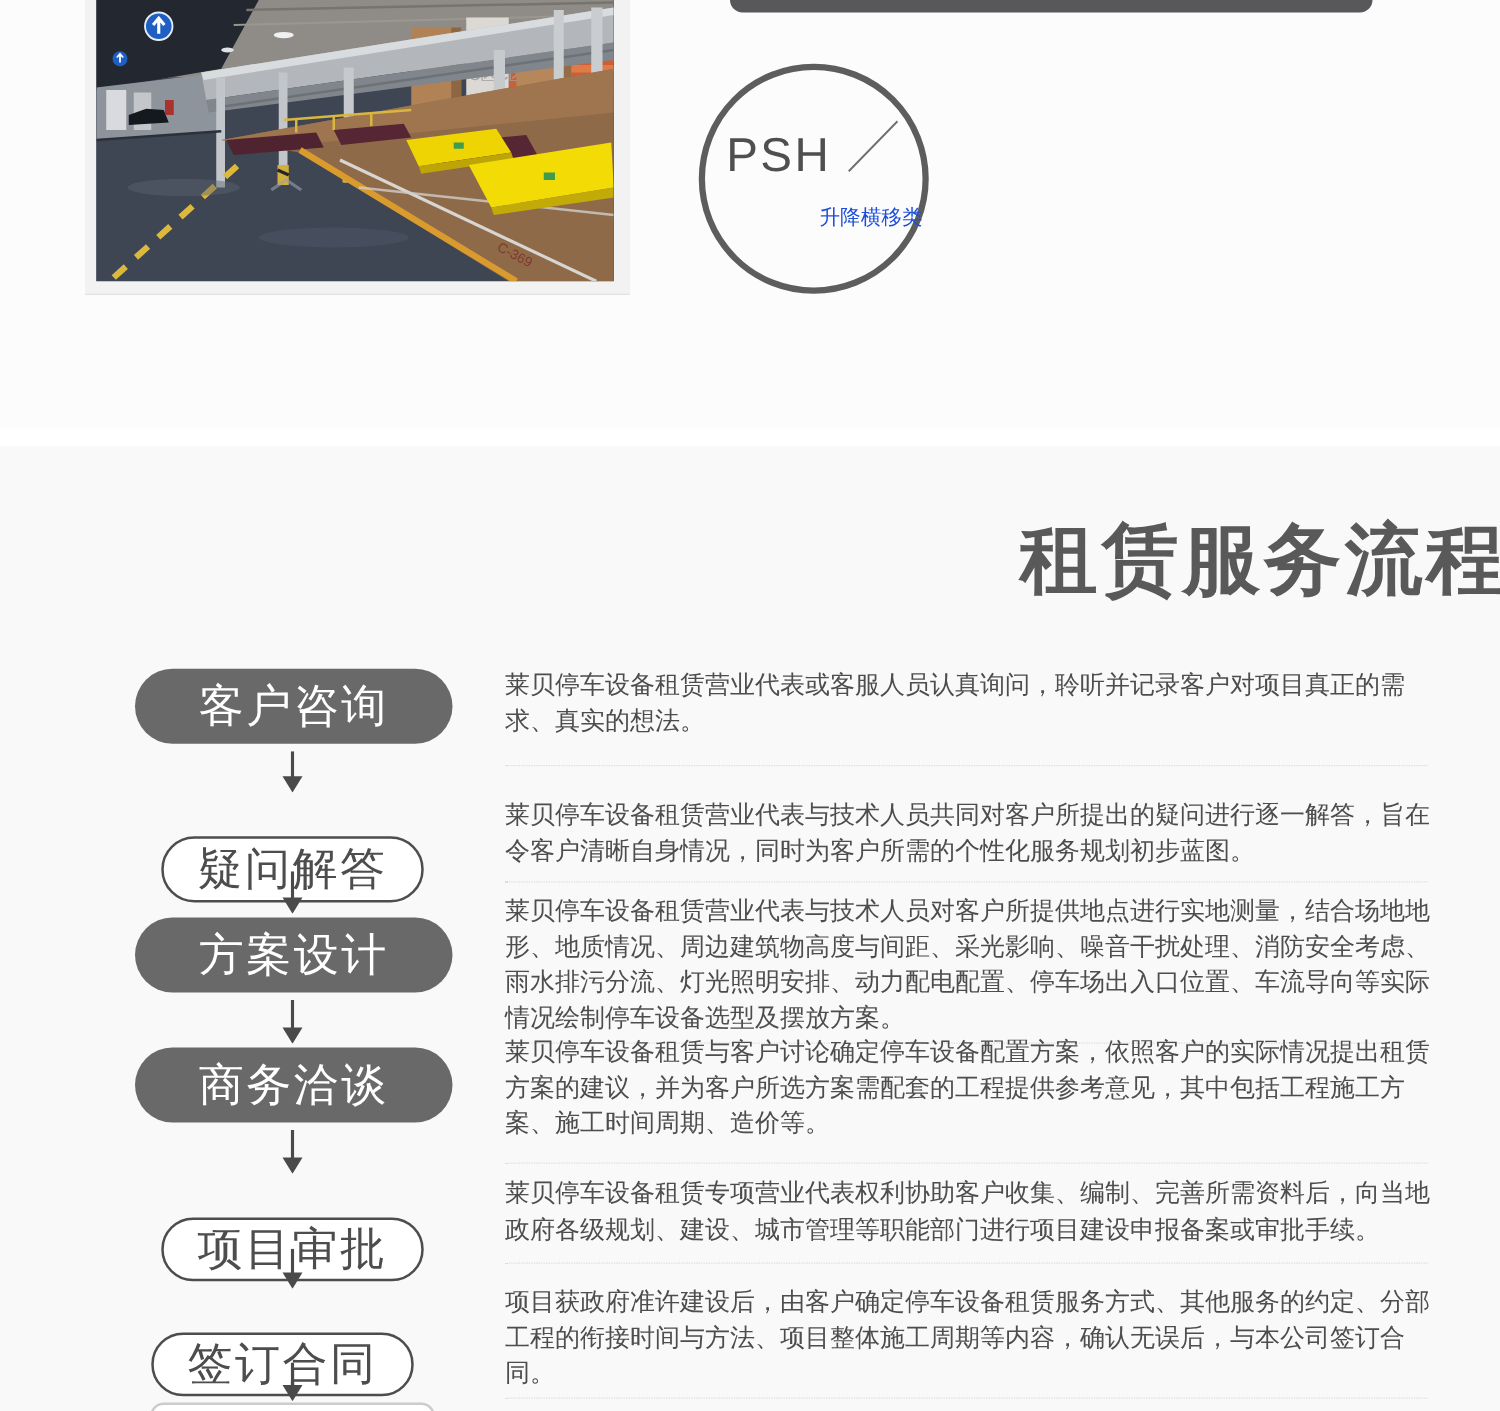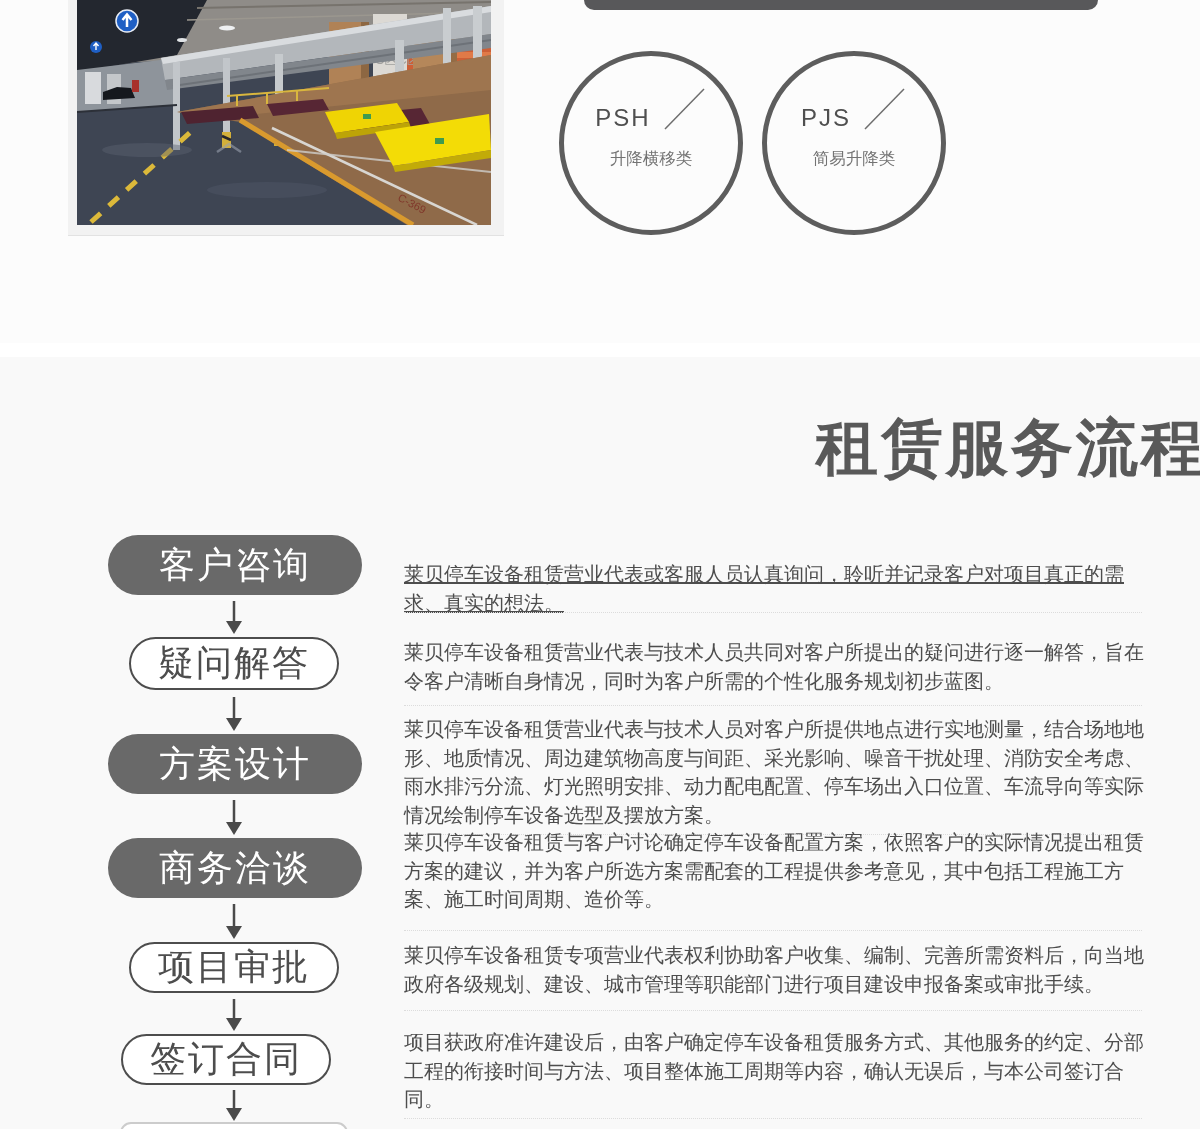--- a/index.html
+++ b/index.html
@@ -15,32 +15,32 @@
            border-radius:0 0 10px 10px;}
 
   .photo-frame{position:absolute;left:68px;top:0;width:436px;height:236px;background:#f2f2f2;
                border-bottom:1px solid #e2e2e2;box-sizing:border-box;}
   .photo{position:absolute;left:9px;top:0;width:414px;height:225px;overflow:hidden;background:#474e5c;}
   .photo svg{display:block;width:414px;height:225px;}
 
   .cat-circle{position:absolute;width:184px;height:184px;border:5px solid #5d5d5d;border-radius:50%;
               box-sizing:border-box;background:transparent;}
   .cat-row{display:flex;justify-content:center;align-items:center;margin-top:48px;}
-  .cat-code{font-size:24px;letter-spacing:2px;color:#4f4f4f;}
+  .cat-code{font-size:38px;letter-spacing:2px;color:#4f4f4f;}
   .cat-slash{margin-left:10px;margin-top:-18px;}
-  .cat-label{text-align:center;font-size:16.5px;color:#737373;margin-top:16px;}
+  .cat-label{text-align:right;font-size:16.5px;color:#1d4ed8;margin-top:16px;}
 
   
   .proc-title{position:absolute;left:6px;top:406px;width:1200px;text-align:right;
               font-size:62px;font-weight:bold;color:#595959;letter-spacing:3px;}
 
   .pill{position:absolute;border-radius:32px;text-align:center;font-size:36px;letter-spacing:2px;
         box-sizing:border-box;}
   .pill.filled{background:#696969;color:#ffffff;}
-  .pill.outline{background:#ffffff;border:2.5px solid #4d4d4d;color:#4d4d4d;}
+  .pill.outline{background:#ffffff;border:2.5px solid #4d4d4d;color:#4d4d4d;margin-top:32px;}
   .pill.cut{background:#ffffff;border:2px solid #cccccc;}
 
   .flow-arrow{position:absolute;}
 
   .para{position:absolute;left:404px;width:740px;font-size:20px;line-height:28.5px;color:#4d4d4d;
         text-align:left;}
   .dotted-sep{position:absolute;left:404px;width:738px;height:0;border-top:1.5px dotted #dcdcdc;}
 </style>
 </head>
 <body>
@@ -147,29 +147,20 @@
 
   <div class="cat-circle" style="left:559px;top:51px;">
     <div class="cat-row">
       <span class="cat-code">PSH</span>
       <svg class="cat-slash" width="46" height="46">
         <line x1="4" y1="43" x2="43" y2="3" stroke="#6e6e6e" stroke-width="1.5"></line>
       </svg>
     </div>
     <div class="cat-label">升降横移类</div>
   </div>
-  <div class="cat-circle" style="left:762px;top:51px;">
-    <div class="cat-row">
-      <span class="cat-code">PJS</span>
-      <svg class="cat-slash" width="46" height="46">
-        <line x1="4" y1="43" x2="43" y2="3" stroke="#6e6e6e" stroke-width="1.5"></line>
-      </svg>
-    </div>
-    <div class="cat-label">简易升降类</div>
-  </div>
 
   <div class="proc-title">租赁服务流程</div>
 
   <div class="pill filled" style="left:108px;top:535px;width:254px;height:60px;line-height:60px;">客户咨询</div>
   <div class="pill outline" style="left:129px;top:637px;width:210px;height:53px;line-height:48px;">疑问解答</div>
   <div class="pill filled" style="left:108px;top:734px;width:254px;height:60px;line-height:60px;">方案设计</div>
   <div class="pill outline" style="left:129px;top:942px;width:210px;height:51px;line-height:46px;">项目审批</div>
   <div class="pill filled" style="left:108px;top:838px;width:254px;height:60px;line-height:60px;">商务洽谈</div>
   <div class="pill outline" style="left:121px;top:1034px;width:210px;height:51px;line-height:46px;">签订合同</div>
   <div class="pill cut" style="left:120px;top:1122px;width:228px;height:22px;"></div>
@@ -192,21 +183,21 @@
     </svg>
   <svg class="flow-arrow" style="left:224px;top:999px;" width="20" height="32">
     <line x1="10" y1="0" x2="10" y2="20" stroke="#4a4a4a" stroke-width="2.5"></line>
       <polygon points="2,19 18,19 10,32" fill="#4a4a4a"></polygon>
     </svg>
   <svg class="flow-arrow" style="left:224px;top:1090px;" width="20" height="31">
     <line x1="10" y1="0" x2="10" y2="19" stroke="#4a4a4a" stroke-width="2.5"></line>
       <polygon points="2,18 18,18 10,31" fill="#4a4a4a"></polygon>
     </svg>
 
-  <div class="para" style="top:560px;text-decoration:underline;">莱贝停车设备租赁营业代表或客服人员认真询问，聆听并记录客户对项目真正的需求、真实的想法。</div>
+  <div class="para" style="top:534px;">莱贝停车设备租赁营业代表或客服人员认真询问，聆听并记录客户对项目真正的需求、真实的想法。</div>
   <div class="dotted-sep" style="top:612px;"></div>
   <div class="para" style="top:638px;">莱贝停车设备租赁营业代表与技术人员共同对客户所提出的疑问进行逐一解答，旨在令客户清晰自身情况，同时为客户所需的个性化服务规划初步蓝图。</div>
   <div class="dotted-sep" style="top:705px;"></div>
   <div class="para" style="top:715px;">莱贝停车设备租赁营业代表与技术人员对客户所提供地点进行实地测量，结合场地地形、地质情况、周边建筑物高度与间距、采光影响、噪音干扰处理、消防安全考虑、雨水排污分流、灯光照明安排、动力配电配置、停车场出入口位置、车流导向等实际情况绘制停车设备选型及摆放方案。</div>
   <div class="dotted-sep" style="top:834px;"></div>
   <div class="para" style="top:800px;margin-top:28px;">莱贝停车设备租赁与客户讨论确定停车设备配置方案，依照客户的实际情况提出租赁方案的建议，并为客户所选方案需配套的工程提供参考意见，其中包括工程施工方案、施工时间周期、造价等。</div>
   <div class="dotted-sep" style="top:930px;"></div>
   <div class="para" style="top:941px;">莱贝停车设备租赁专项营业代表权利协助客户收集、编制、完善所需资料后，向当地政府各级规划、建设、城市管理等职能部门进行项目建设申报备案或审批手续。</div>
   <div class="dotted-sep" style="top:1010px;"></div>
   <div class="para" style="top:1028px;">项目获政府准许建设后，由客户确定停车设备租赁服务方式、其他服务的约定、分部工程的衔接时间与方法、项目整体施工周期等内容，确认无误后，与本公司签订合同。</div>

